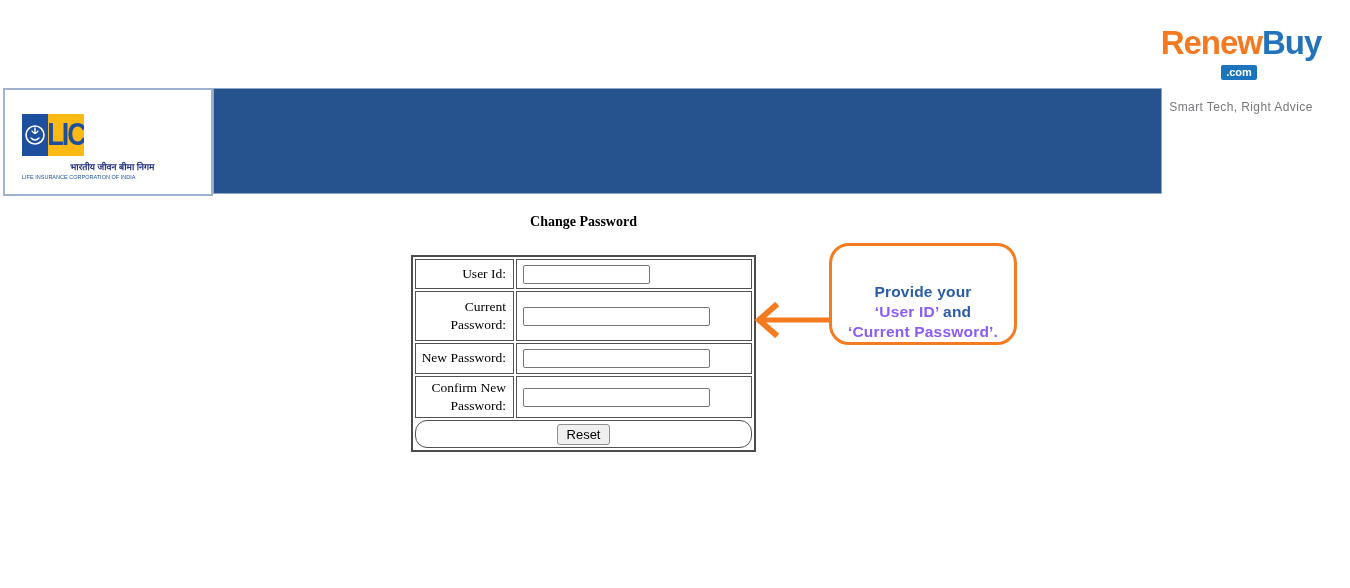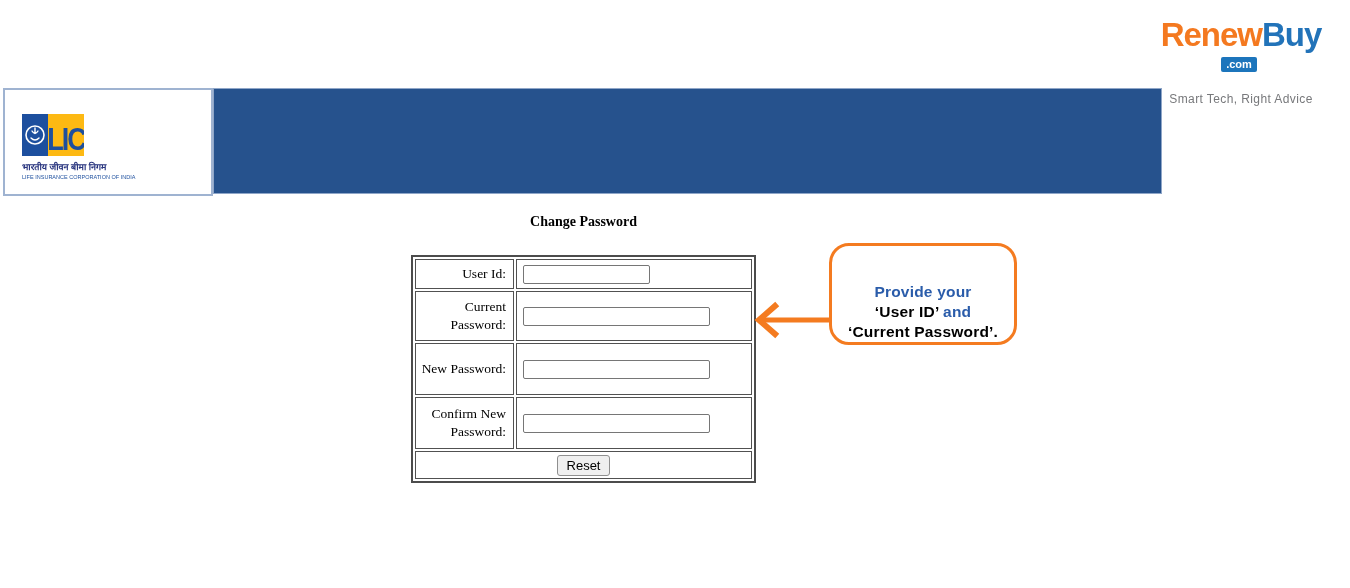--- a/index.html
+++ b/index.html
@@ -1,43 +1,43 @@
 <!DOCTYPE html>
 <html><head>
 <meta charset="utf-8">
 <style>
   * { margin:0; padding:0; box-sizing:border-box; }
   html,body { width:1350px; height:588px; background:#ffffff; overflow:hidden;
               font-family:"Liberation Sans", sans-serif; }
   .canvas { position:relative; width:1350px; height:588px; background:#fff; }
 
   
-  .brand { position:absolute; top:18px; left:1146px; width:190px; text-align:center; }
+  .brand { position:absolute; top:26px; left:1146px; width:190px; text-align:center; }
   .brand-word { font-weight:bold; font-size:33px; letter-spacing:-1px; line-height:1;
                 display:inline-block; position:relative; }
   .brand-renew { color:#F47920; }
   .brand-buy   { color:#2273B9; }
   .brand-com { display:inline-block; background:#1C75BC; color:#fff; font-size:11px;
                font-weight:bold; padding:1px 5px 2px 5px; border-radius:2px;
                position:relative; top:3px; left:-2px; letter-spacing:0; }
   .brand-tagline { margin-top:23px; font-size:12px; color:#77787B; letter-spacing:.4px; }
 
   
   .lic-box { position:absolute; left:3px; top:88px; width:210px; height:108px;
              background:#fff; border:2px solid #9FB3D1; }
   .lic-logo { position:absolute; left:17px; top:24px; width:90px; }
   .lic-squares { display:flex; height:42px; width:62px; }
   .lic-sq-blue { width:26px; height:42px; background:#1D4F9E; display:flex;
                  align-items:center; justify-content:center; }
   .lic-sq-yellow { width:36px; height:42px; background:#FDB913; display:flex;
-                   align-items:flex-end; justify-content:center; overflow:hidden; }
+                   align-items:center; justify-content:center; overflow:hidden; }
   .lic-acronym { color:#1D4F9E; font-weight:bold; font-size:27px; letter-spacing:-2px;
                  transform:scaleY(1.15); font-family:"Liberation Sans", sans-serif; }
   .lic-hindi { margin-top:4px; font-size:9px; font-weight:bold; color:#27337E;
-               white-space:nowrap; }
+               white-space:nowrap;margin-left:48px; }
   .lic-full { margin-top:1px; font-size:6px; color:#1D4F9E; white-space:nowrap;
               transform:scaleX(.92); transform-origin:left; letter-spacing:0; }
 
   
   .banner { position:absolute; left:213px; top:88px; width:949px; height:106px;
             background:#26528D; border:1px solid #8FA6C8; }
 
   
   .page-title { position:absolute; left:411px; top:214px; width:345px; text-align:center;
                 font-family:"Liberation Serif", serif; font-weight:bold; font-size:14px;
@@ -47,38 +47,38 @@
   .form-table { position:absolute; left:411px; top:255px; border-collapse:separate;
                 border-spacing:2px; border:2px solid #4c4c4c; background:#fff;
                 width:345px; }
   .form-table td { border:1px solid #515151; background:#fff; vertical-align:middle;margin-left:8px; }
   td.lbl { width:99px; text-align:right; padding:2px 7px 2px 2px;
            font-family:"Liberation Serif", serif; font-size:13.5px; color:#000;
            line-height:1.35; }
   td.fld { padding-left:6px; }
   tr.r-userid td   { height:30px; }
   tr.r-pass td     { height:50px; }
-  tr.r-pass2 td    { height:52px; }
-  tr.r-reset td    { height:28px; text-align:center; }
+  tr.r-pass2 td    { height:31px; }
+  tr.r-reset td    { height:28px; text-align:center;border-radius:12px; }
   input.txt { height:19px; border:1px solid #767676; border-radius:2px; background:#fff;
               font-size:13px; padding:0 3px; outline:none; }
   input.short { width:127px; }
   input.long  { width:187px; }
   .reset-btn { font-size:13px; font-family:"Liberation Sans", sans-serif; color:#000;
                background:#efefef; border:1px solid #8f8f8f; border-radius:3px;
                padding:2px 9px; cursor:pointer; }
 
   
   .callout { position:absolute; left:829px; top:243px; width:188px; height:102px;
              background:#fff; border:3px solid #F47B20; border-radius:20px;
              display:flex; flex-direction:column; align-items:center; justify-content:flex-end;
              font-weight:bold; font-size:15.5px; line-height:20px; text-align:center;
              letter-spacing:.2px; }
   .c-blue   { color:#2A5CAA; }
-  .c-orange { color:#000000; }
+  .c-orange { color:#8b5cf6; }
   .arrow-svg { position:absolute; left:753px; top:300px; }
 </style>
 </head>
 <body>
 
 <div class="canvas">
 
   <div class="brand">
     <div>
       <span class="brand-word brand-renew">Renew</span><span class="brand-word brand-buy">Buy</span><span class="brand-com">.com</span>

